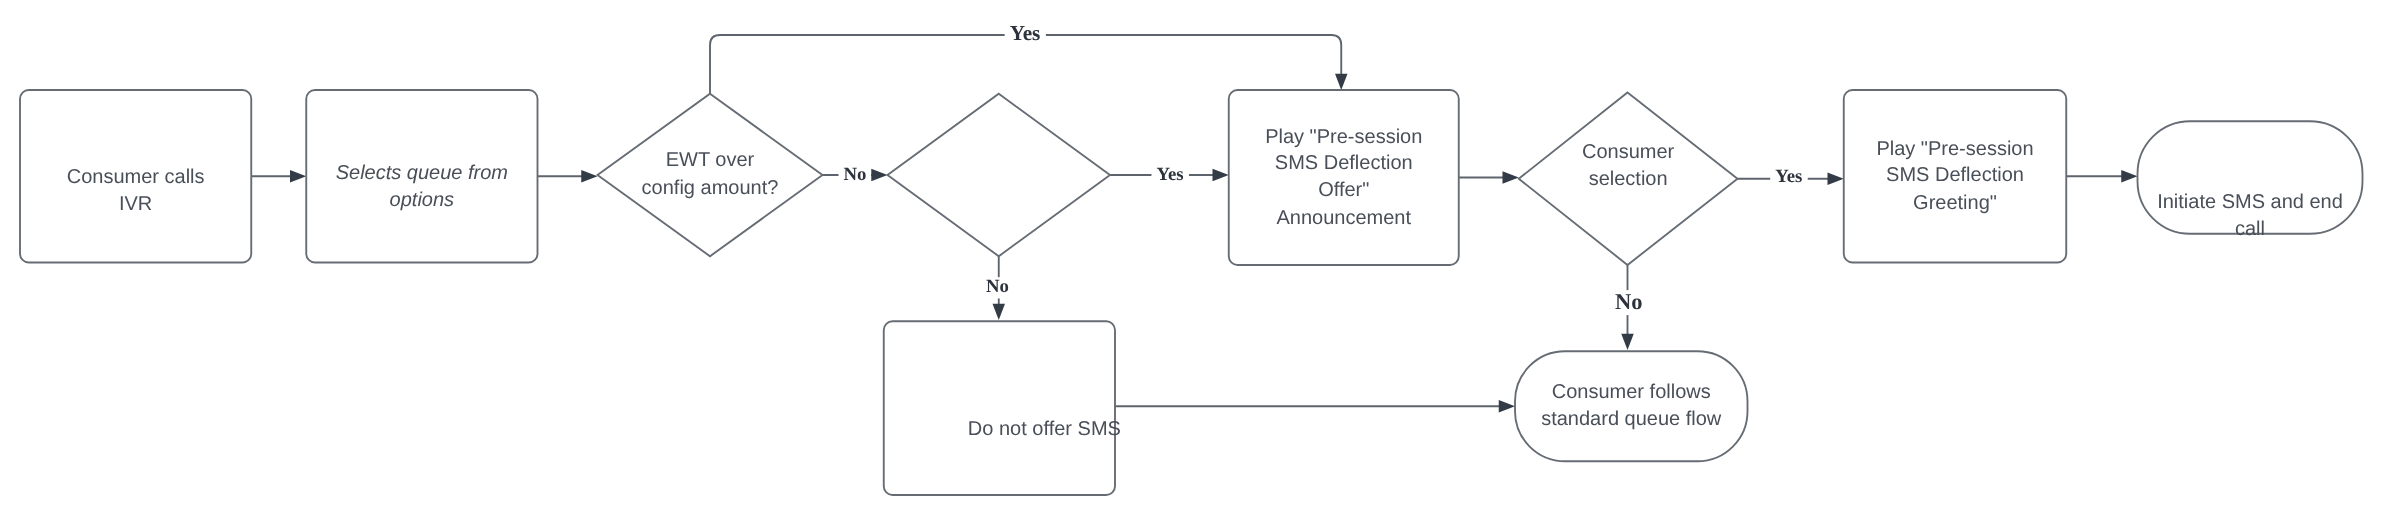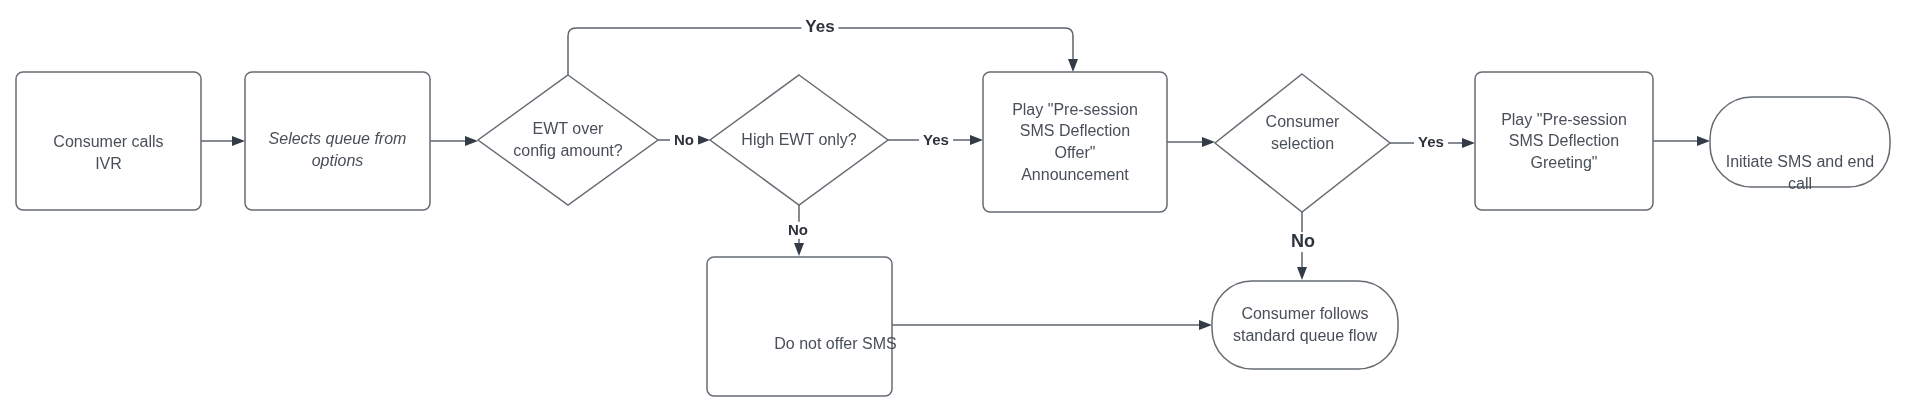--- a/index.html
+++ b/index.html
@@ -35,20 +35,21 @@
   .edge-label {
     position: absolute;
     transform: translate(-50%, -50%);
     background: #ffffff;
     padding: 0 4px;
     font-weight: bold;
     font-size: 15px;
     line-height: 1.1;
     color: #2d333d;
     white-space: nowrap;
+    font-family: Liberation Serif, serif;
   }
   .edge-label.lg { font-size: 18px; }
   .edge-label.md { font-size: 17px; }
 </style>
 </head>
 <body>
 
 <div class="canvas">
 
   <svg width="1916" height="418" viewBox="0 0 1916 418">
@@ -96,21 +97,20 @@
       <rect x="1212" y="281" width="186" height="88" rx="40"></rect>
     </g>
   </svg>
 
   <div class="node-label" style="left:16px;top:72px;width:185px;height:162px;">Consumer calls
 IVR</div>
   <div class="node-label" style="left:245px;top:72px;width:185px;height:156px;font-style:italic;">Selects queue from
 options</div>
   <div class="node-label" style="left:478px;top:75px;width:180px;height:130px;">EWT over
 config amount?</div>
-  <div class="node-label" style="left:710px;top:75px;width:178px;height:130px;">High EWT only?</div>
   <div class="node-label" style="left:983px;top:72px;width:184px;height:140px;">Play "Pre-session
 SMS Deflection
 Offer"
 Announcement</div>
   <div class="node-label" style="left:1215px;top:64px;width:175px;height:138px;">Consumer
 selection</div>
   <div class="node-label" style="left:1475px;top:72px;width:178px;height:138px;">Play "Pre-session
 SMS Deflection
 Greeting"</div>
   <div class="node-label" style="left:1710px;top:97px;width:180px;height:90px;margin-top:31px;">Initiate SMS and end

